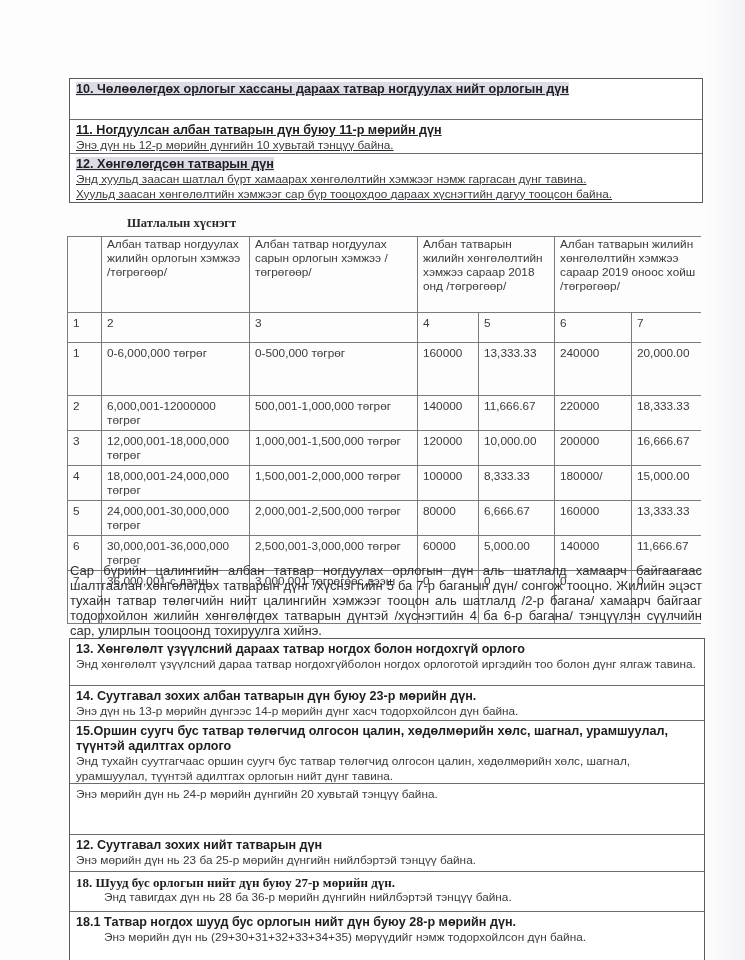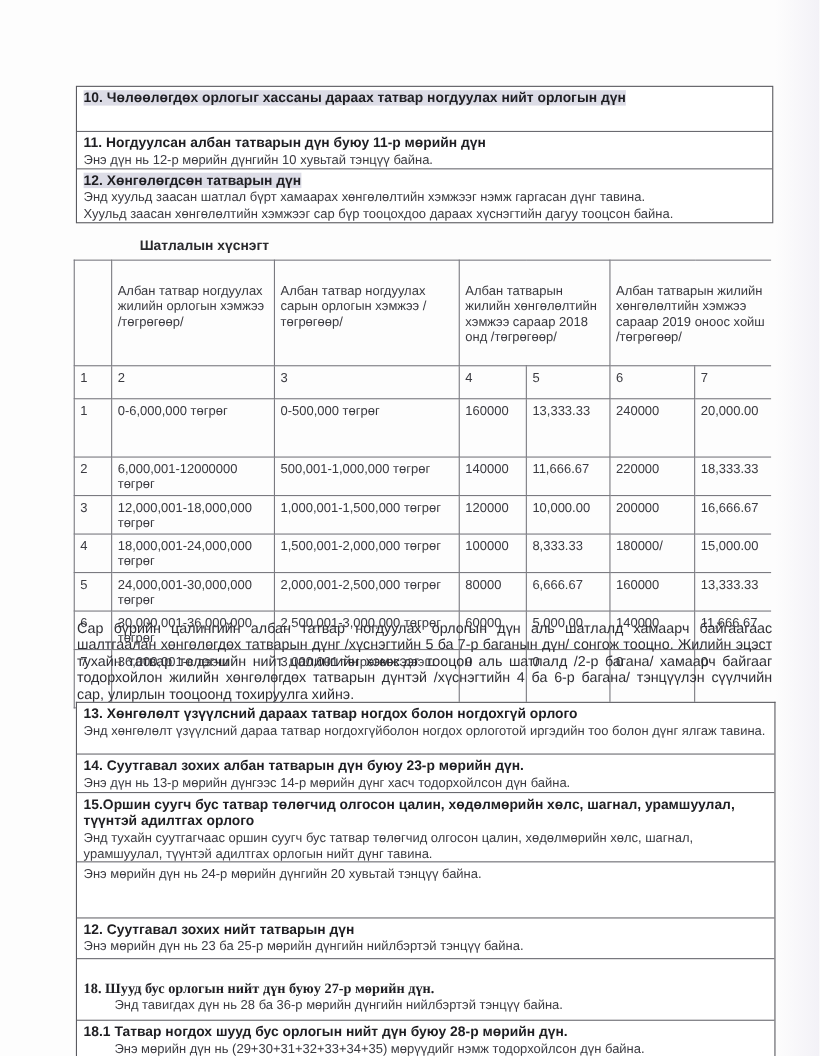--- a/index.html
+++ b/index.html
@@ -26,48 +26,48 @@
   }
   .sec-title.serif { font-family: "Liberation Serif", serif; font-size: 13px; }
   .hl { background: #dcdce6; }
   .sec-desc {
     font-size: 11.8px; line-height: 14.5px; color: #3a3a40;
   }
   .indent { padding-left: 28px; }
 
   .table-caption {
     position: absolute; left: 127px; top: 216px;
-    font-weight: bold; font-size: 12.6px; color: #2a2a2e;
+    font-weight: bold; font-size: 12.6px; color: #2a2a2e; font-family: Liberation Serif, serif;
   }
   table.grid {
     position: absolute; left: 67px; top: 236px;
     border-collapse: collapse; table-layout: fixed;
     font-size: 11.8px; color: #3a3a40;
   }
   table.grid td, table.grid th {
     border: 1px solid #7a7a80; vertical-align: top; text-align: left;
     padding: 3px 5px; font-weight: normal; line-height: 14px;
   }
-  table.grid th { height: 72px; padding-top: 20px; }
+  table.grid th { height: 72px; padding-top: 0; }
   .num-row td { height: 23px; padding-top: 6px; }
   .bold { font-weight: bold; }
   .data-row td { height: 27px; }
   .data-row.tall td { height: 46px; }
 
   .note {
     position: absolute; left: 70px; top: 563px; width: 632px;
     font-size: 13px; line-height: 15px; color: #2f2f35; text-align: justify;
   }
 </style>
 </head>
 <body>
 
 <div class="page-shade"></div>
 
-<div class="box" style="left:69px; top:78px; width:632px;">
+<div class="box" style="left:69px; top:78px; width:632px;text-decoration:underline;">
   <div class="section" style="height:34px;">
     <div class="sec-title"><span class="hl">10. Чөлөөлөгдөх орлогыг хассаны дараах татвар ногдуулах нийт орлогын дүн</span></div>
   </div>
   <div class="section" style="height:27px;">
     <div class="sec-title">11. Ногдуулсан албан татварын дүн буюу 11-р мөрийн дүн</div>
     <div class="sec-desc">Энэ дүн нь 12-р мөрийн дүнгийн 10 хувьтай тэнцүү байна.</div>
   </div>
   <div class="section" style="height:42px;">
     <div class="sec-title"><span class="hl">12. Хөнгөлөгдсөн татварын дүн</span></div>
     <div class="sec-desc">Энд хуульд заасан шатлал бүрт хамаарах хөнгөлөлтийн хэмжээг нэмж гаргасан дүнг тавина.</div>
@@ -185,21 +185,21 @@
     <div class="sec-title">15.Оршин суугч бус татвар төлөгчид олгосон цалин, хөдөлмөрийн хөлс, шагнал, урамшуулал, түүнтэй адилтгах орлого</div>
     <div class="sec-desc">Энд тухайн суутгагчаас оршин суугч бус татвар төлөгчид олгосон цалин, хөдөлмөрийн хөлс, шагнал, урамшуулал, түүнтэй адилтгах орлогын нийт дүнг тавина.</div>
   </div>
   <div class="section" style="height:44px;">
     <div class="sec-desc">Энэ мөрийн дүн нь 24-р мөрийн дүнгийн 20 хувьтай тэнцүү байна.</div>
   </div>
   <div class="section" style="height:30px;">
     <div class="sec-title">12. Суутгавал зохих нийт татварын дүн</div>
     <div class="sec-desc">Энэ мөрийн дүн нь 23 ба 25-р мөрийн дүнгийн нийлбэртэй тэнцүү байна.</div>
   </div>
-  <div class="section" style="height:33px;margin-top:16px;">
+  <div class="section" style="height:33px;">
     <div class="sec-title serif">18. Шууд бус орлогын нийт дүн буюу 27-р мөрийн дүн.</div>
     <div class="sec-desc indent">Энд тавигдах дүн нь 28 ба 36-р мөрийн дүнгийн нийлбэртэй тэнцүү байна.</div>
   </div>
   <div class="section" style="height:40px;">
     <div class="sec-title">18.1 Татвар ногдох шууд бус орлогын нийт дүн буюу 28-р мөрийн дүн.</div>
     <div class="sec-desc indent">Энэ мөрийн дүн нь (29+30+31+32+33+34+35)  мөрүүдийг нэмж тодорхойлсон дүн байна.</div>
   </div>
 </div>
 
 </body></html>

